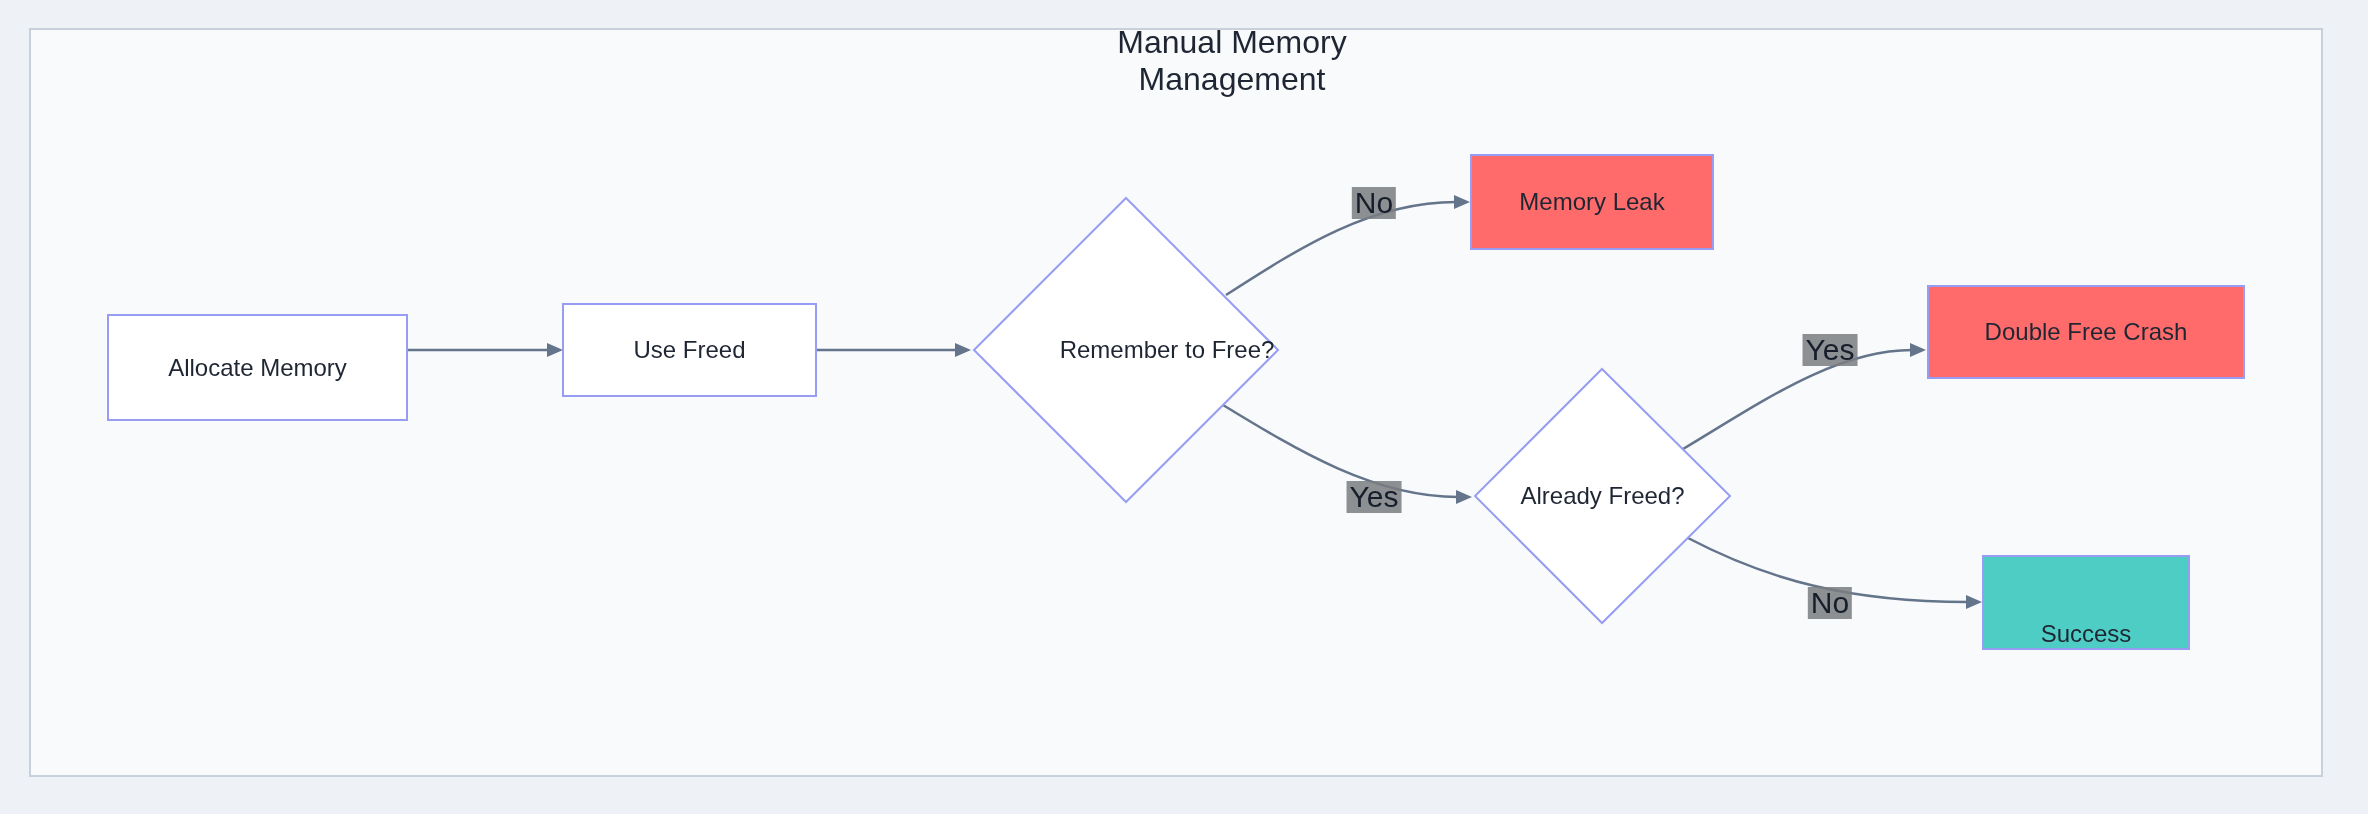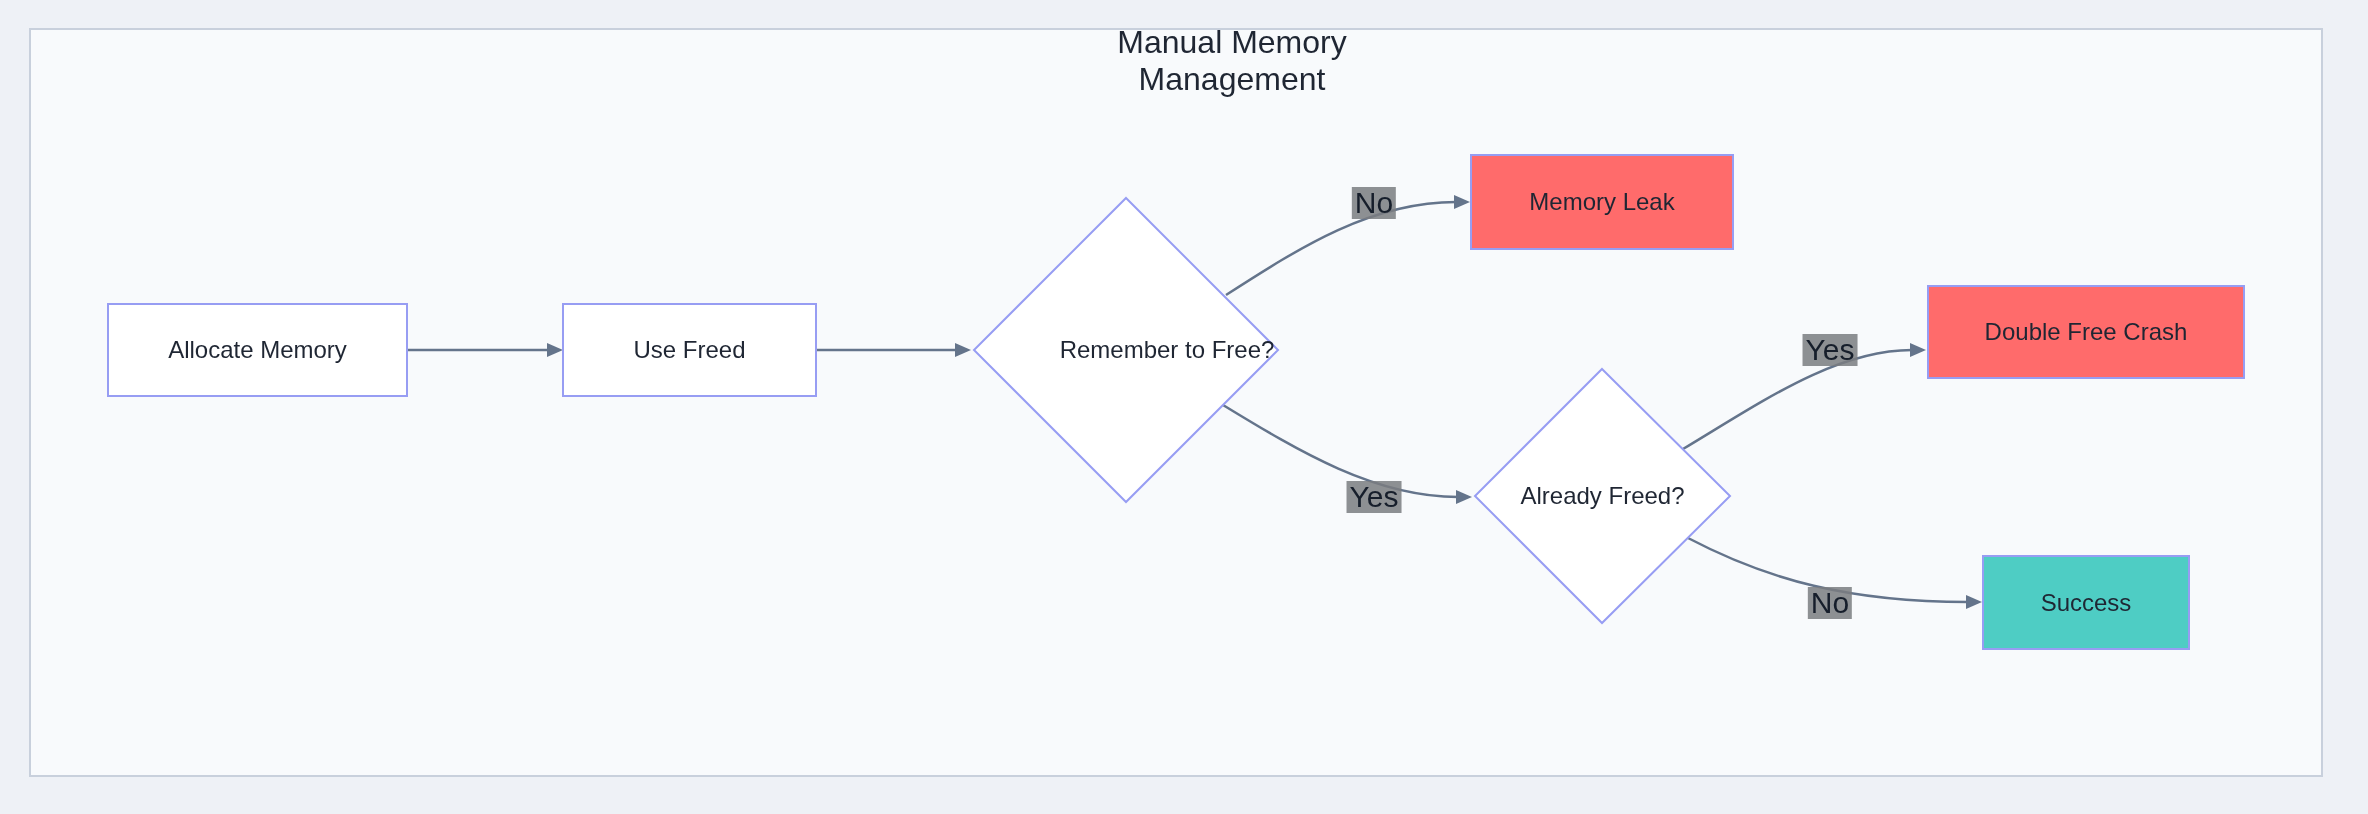--- a/index.html
+++ b/index.html
@@ -18,21 +18,21 @@
     white-space:nowrap;
   }
   svg.edges{position:absolute;left:0;top:0;}
   .node{
     position:absolute;box-sizing:border-box;
     display:flex;align-items:center;justify-content:center;
     background:#ffffff;border:2px solid #979df3;
     font-size:24px;color:#1f2633;white-space:nowrap;
   }
   .node.error{background:#ff6b6b;}
-  .node.success{background:#4ecdc4;}
+  .node.success{background:#4ecdc4;align-items:flex-end;}
   .diamond-label{
     position:absolute;display:flex;align-items:center;justify-content:center;
     font-size:24px;color:#1f2633;white-space:nowrap;
   }
   .edge-label{
     position:absolute;transform:translate(-50%,-50%);
     background:rgba(122,124,128,0.85);color:#161e2b;
     font-size:30px;line-height:30px;padding:1px 3px;white-space:nowrap;
   }
 </style>
@@ -57,31 +57,31 @@
   <path d="M 817 350 L 957 350" stroke="#64748b" stroke-width="2.5" fill="none" marker-end="url(#arrow)"></path>
   <path d="M 1226 295 C 1302 246, 1372 202, 1456 202" stroke="#64748b" stroke-width="2.5" fill="none" marker-end="url(#arrow)"></path>
   <path d="M 1223 405 C 1300 452, 1375 497, 1458 497" stroke="#64748b" stroke-width="2.5" fill="none" marker-end="url(#arrow)"></path>
   <path d="M 1683 449 C 1760 403, 1835 350, 1912 350" stroke="#64748b" stroke-width="2.5" fill="none" marker-end="url(#arrow)"></path>
   <path d="M 1688 538 C 1768 580, 1850 602, 1968 602" stroke="#64748b" stroke-width="2.5" fill="none" marker-end="url(#arrow)"></path>
 
   <polygon points="1126,198 1278,350 1126,502 974,350" fill="#ffffff" stroke="#979df3" stroke-width="2"></polygon>
   <polygon points="1602,369 1730,496 1602,623 1475,496" fill="#ffffff" stroke="#979df3" stroke-width="2"></polygon>
 </svg>
 
-<div class="node" style="left:107px;top:303px;width:301px;height:94px;">
+<div class="node" style="left:107px;top:314px;width:301px;height:107px;">
   <span>Allocate Memory</span>
 </div>
 
 <div class="node" style="left:562px;top:303px;width:255px;height:94px;">
   <span>Use Freed</span>
 </div>
 
 <div class="diamond-label" style="left:1015px;top:303px;width:304px;height:94px;">Remember to Free?</div>
 
-<div class="node error" style="left:1470px;top:154px;width:264px;height:96px;">
+<div class="node error" style="left:1470px;top:154px;width:244px;height:96px;">
   <span>Memory Leak</span>
 </div>
 
 <div class="diamond-label" style="left:1475px;top:449px;width:255px;height:94px;">Already Freed?</div>
 
 <div class="node error" style="left:1927px;top:285px;width:318px;height:94px;">
   <span>Double Free Crash</span>
 </div>
 
 <div class="node success" style="left:1982px;top:555px;width:208px;height:95px;">

